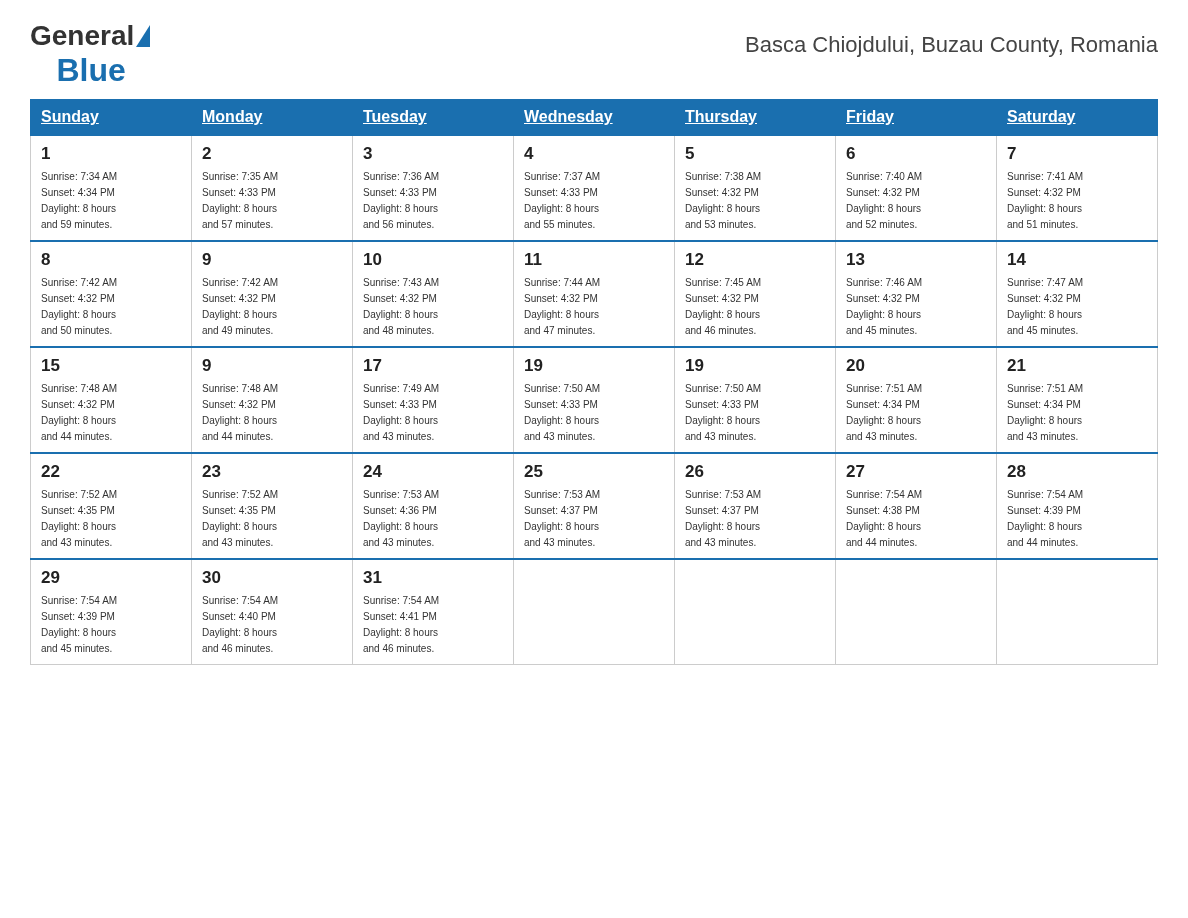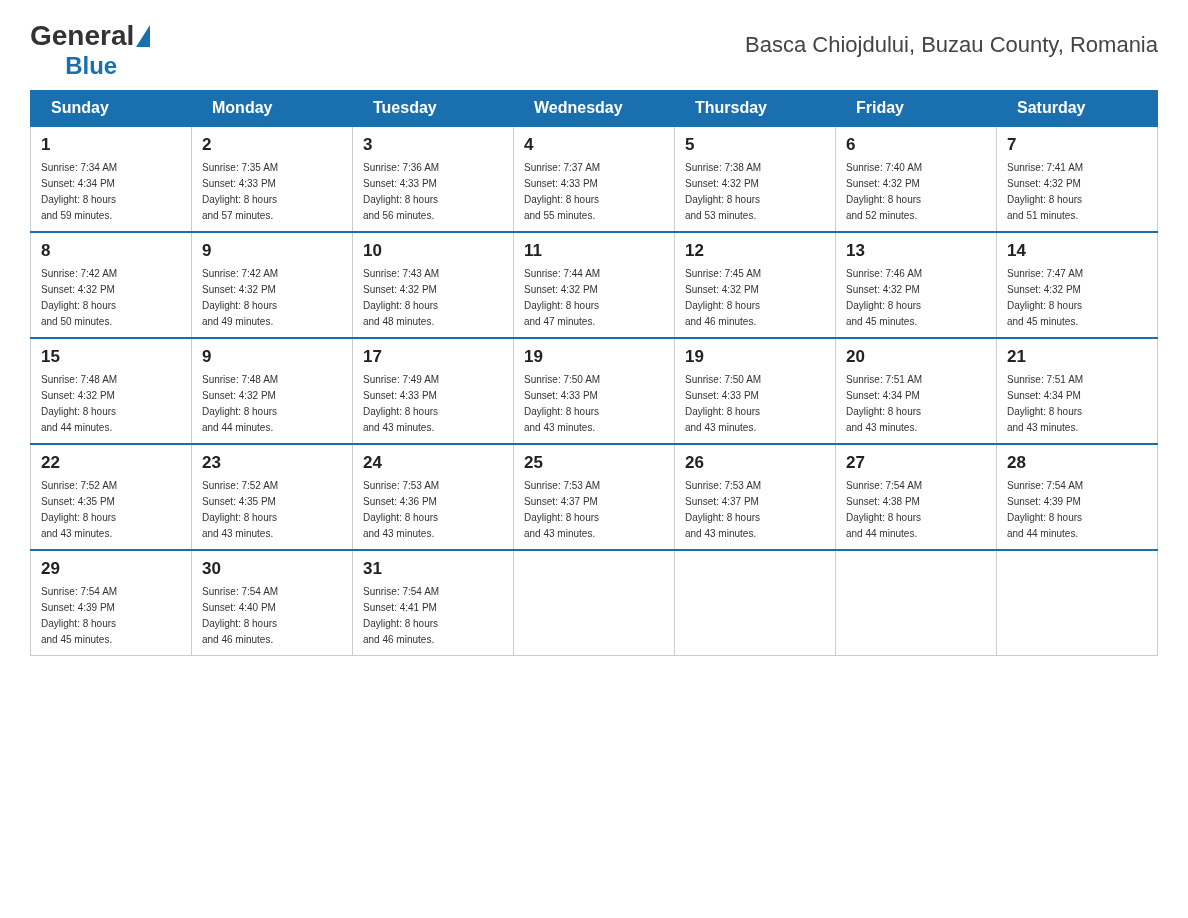--- a/index.html
+++ b/index.html
@@ -33,21 +33,21 @@
       display: inline-block;
       width: 0;
       height: 0;
       border-left: 14px solid transparent;
       border-bottom: 22px solid #1a6faf;
       margin: 0 2px;
       vertical-align: middle;
     }
     .logo-blue {
       color: #1a6faf;
-      font-size: 24px;
+      font-size: 32px;
       font-weight: bold;
     }
     .title-block {
       text-align: right;
     }
     .month-title {
       font-size: 52px;
       font-weight: bold;
       color: #222;
       line-height: 1.1;
@@ -60,23 +60,24 @@
     .calendar {
       width: 100%;
       border-collapse: collapse;
       margin-top: 8px;
     }
     .calendar th {
       background-color: #1a6faf;
       color: #fff;
       font-size: 16px;
       font-weight: bold;
-      padding: 8px 20px;
+      padding: 8px 10px;
       text-align: left;
       border: 1px solid #1a6faf;
+      text-decoration: underline;
     }
     .calendar td {
       vertical-align: top;
       padding: 8px 10px;
       border: 1px solid #ccc;
       width: calc(100%/7);
       min-height: 100px;
       font-size: 13px;
       color: #333;
       background: #fff;

